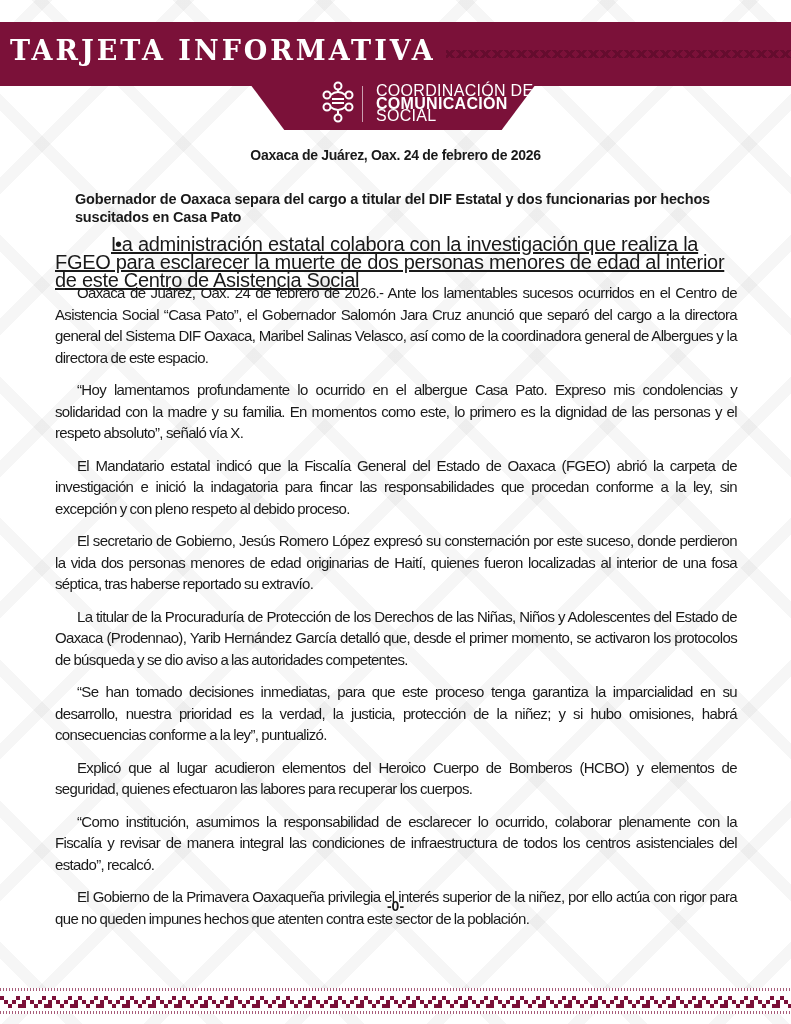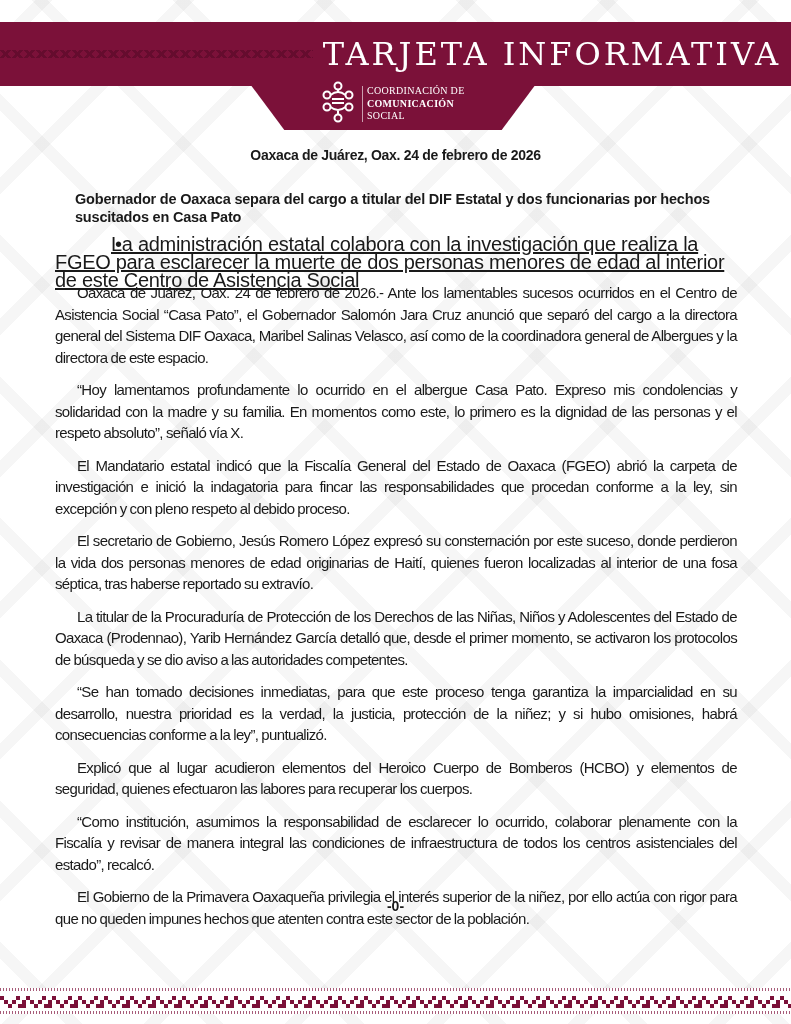--- a/index.html
+++ b/index.html
@@ -22,43 +22,43 @@
   .header-zigzag {
     position: absolute; left: 0; right: 0; top: 28px; height: 8px;
     background-image:
       linear-gradient(135deg, transparent 0 40%, #5e0b2b 40% 60%, transparent 60%),
       linear-gradient(45deg, transparent 0 40%, #5e0b2b 40% 60%, transparent 60%);
     background-size: 12px 8px;
     opacity: 0.75;
   }
   .header-title {
     position: absolute; left: 0; right: 0; top: 13px;
-    text-align: right; color: #ffffff;
-    font-family: "DejaVu Serif", serif; font-weight: normal;
-    font-size: 32px; letter-spacing: 3px;
+    text-align: left; color: #ffffff;
+    font-family: "DejaVu Serif", serif; font-weight: bold;
+    font-size: 27px; letter-spacing: 3px;
   }
   .header-title span {
     background: #7b1139; padding: 0 10px;
   }
   .header-tab {
     position: absolute; left: 250px; top: 84px; width: 286px; height: 46px;
     background: #7b1139; z-index: 1;
     clip-path: polygon(0 0, 100% 0, 88% 100%, 12% 100%);
     border-radius: 0 0 8px 8px;
   }
   .logo {
     position: absolute; left: 320px; top: 81px; width: 36px; height: 42px; z-index: 2;
   }
   .logo-divider {
     position: absolute; left: 362px; top: 86px; width: 1px; height: 36px;
     background: rgba(255,255,255,0.6); z-index: 2;
   }
   .logo-text {
-    position: absolute; left: 367px; top: 85px; z-index: 2;
-    color: #ffffff; font-size: 10px; line-height: 12.5px; letter-spacing: 0.3px; font-family: Liberation Serif, serif;
+    position: absolute; left: 376px; top: 85px; z-index: 2;
+    color: #ffffff; font-size: 16px; line-height: 12.5px; letter-spacing: 0.3px;
   }
   .logo-text .bold { font-weight: bold; }
   .dateline {
     position: absolute; left: 0; right: 0; top: 147px; text-align: center;
     font-size: 14px; letter-spacing: -0.3px; z-index: 2; font-weight: bold;
   }
   .headline {
     position: absolute; left: 55px; top: 190px; width: 690px; z-index: 2;
     font-weight: bold; font-size: 14.5px; line-height: 18px; letter-spacing: -0.2px; margin-left: 20px;
   }

